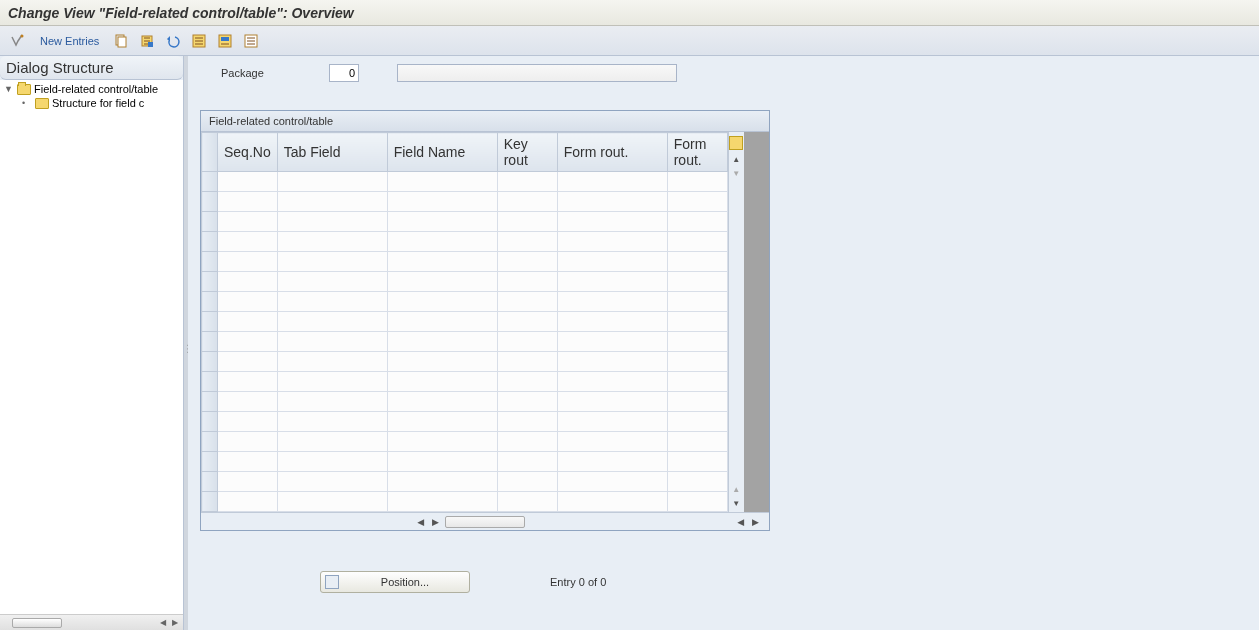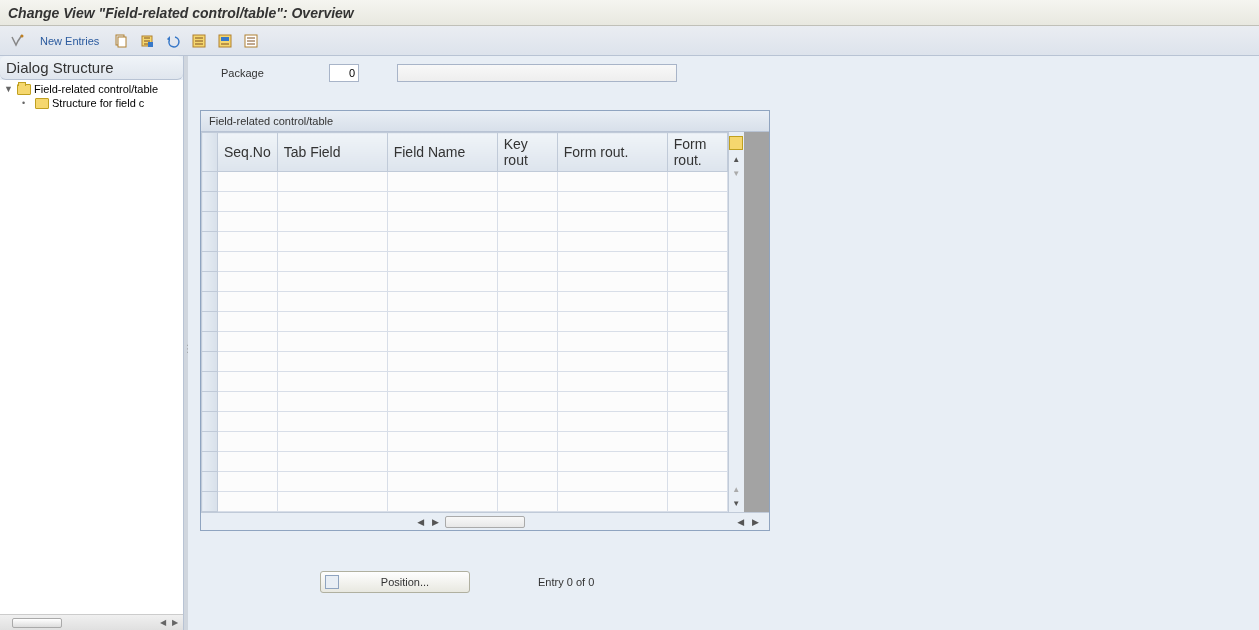--- a/index.html
+++ b/index.html
@@ -276,21 +276,21 @@
     }
     .table-hscroll .arr {
       font-size: 9px;
       color: #555;
       cursor: pointer;
       padding: 0 2px;
     }
     .bottom-row {
       display: flex;
       align-items: center;
-      gap: 60px;
+      gap: 80px;
       margin-top: 40px;
       margin-left: 120px;
     }
     .position-btn {
       width: 150px;
       height: 22px;
       background: linear-gradient(to bottom, #fefefe, #e8e8e0);
       border: 1px solid #b0b0a0;
       border-radius: 3px;
       display: flex;
@@ -305,21 +305,20 @@
       background: #e8eef5;
       border: 1px solid #8fa4c0;
     }
     .position-text {
       flex: 1;
       text-align: center;
       color: #333;
     }
     .entry-text {
       color: #333;
-      margin-left: 8px;
     }
     .icon-svg { width: 16px; height: 16px; }
   </style>
 </head>
 <body>
 
 <div class="title-bar">
   <h1>Change View "Field-related control/table": Overview</h1>
 </div>
 

